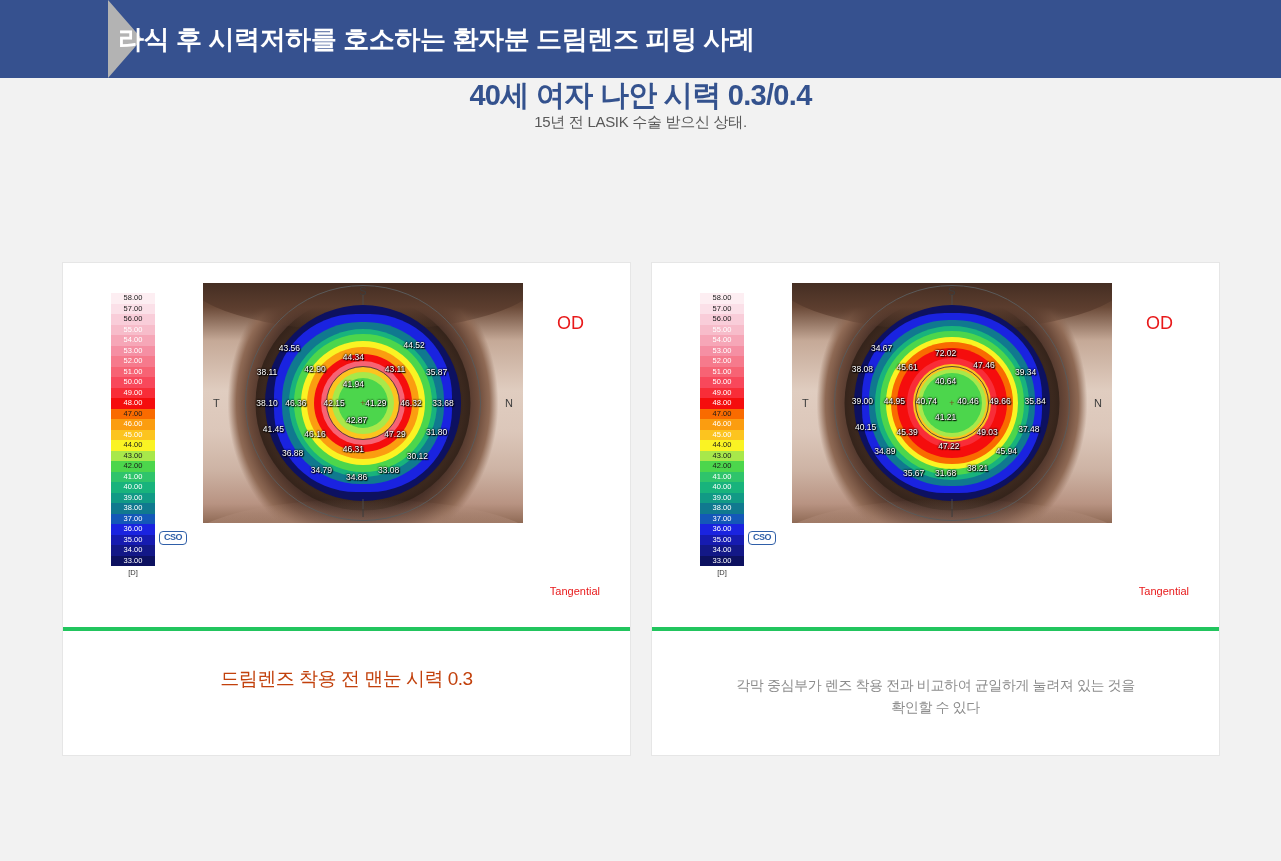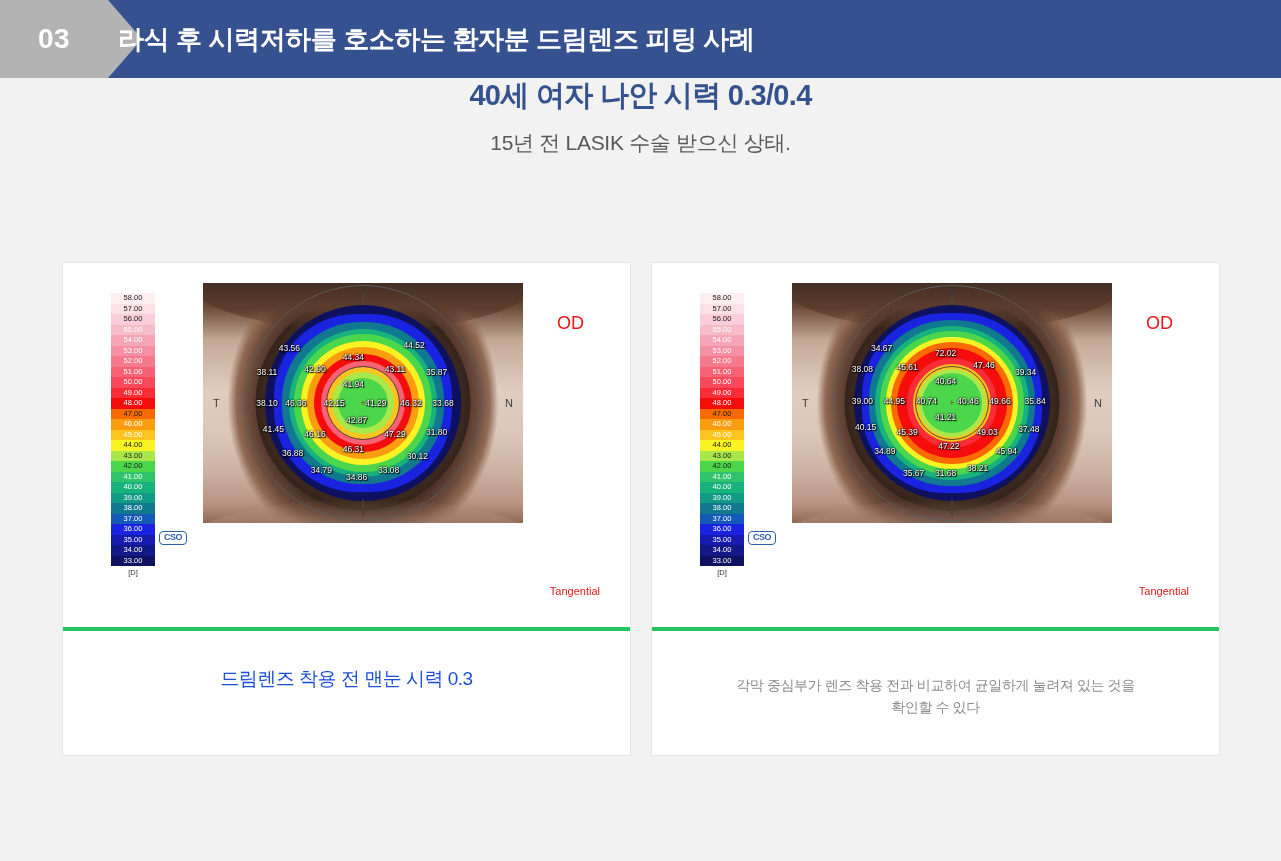--- a/index.html
+++ b/index.html
@@ -42,21 +42,21 @@
     white-space: nowrap;
   }
 
   
   .title-area { width: 1281px; text-align: center; }
   .main-title {
     color: #34528e; font-size: 29px; font-weight: bold;
     letter-spacing: -0.7px; line-height: 1.2;
   }
   .sub-title {
-    color: #595959; font-size: 21px; margin-top: 16px;
+    color: #595959; font-size: 15px; 
     letter-spacing: -0.3px;
   }
 
   
   .cards {
     position: absolute; left: 62px; top: 262px;
     width: 1158px; height: 494px;
     display: flex; justify-content: space-between;
   }
   .card {
@@ -73,21 +73,21 @@
     overflow: hidden;
   }
   .card-caption {
     flex: 1;
     display: flex; flex-direction: column;
     align-items: center; justify-content: flex-start;
     padding-top: 36px;
     text-align: center;
   }
   .caption-title {
-    color: #1d4ed8; font-size: 19px; letter-spacing: -0.5px;
+    color: #c2410c; font-size: 19px; letter-spacing: -0.5px;
     line-height: 1.3;
   }
   .caption-title.bold { font-weight: bold; }
   .caption-sub {
     color: #8c8c8c; font-size: 14px; line-height: 1.55;
     margin-top: 8px; letter-spacing: -0.4px;
   }
 
   
   .scale-wrap {
@@ -188,23 +188,20 @@
   }
   .tangential-label {
     position: absolute; right: 30px; bottom: 30px;
     color: #e8191a; font-size: 11px;
   }
 </style>
 </head>
 <body>
 
 <div class="header">
-  <div class="header-badge">
-    <span class="header-badge-num">03</span>
-  </div>
   <div class="header-chevron"></div>
   <div class="header-title">라식 후 시력저하를 호소하는 환자분 드림렌즈 피팅 사례</div>
 </div>
 
 <div class="title-area">
   <div class="main-title">40세 여자 나안 시력 0.3/0.4</div>
   <div class="sub-title">15년 전 LASIK 수술 받으신 상태.</div>
 </div>
 
 <div class="cards" id="cards">

